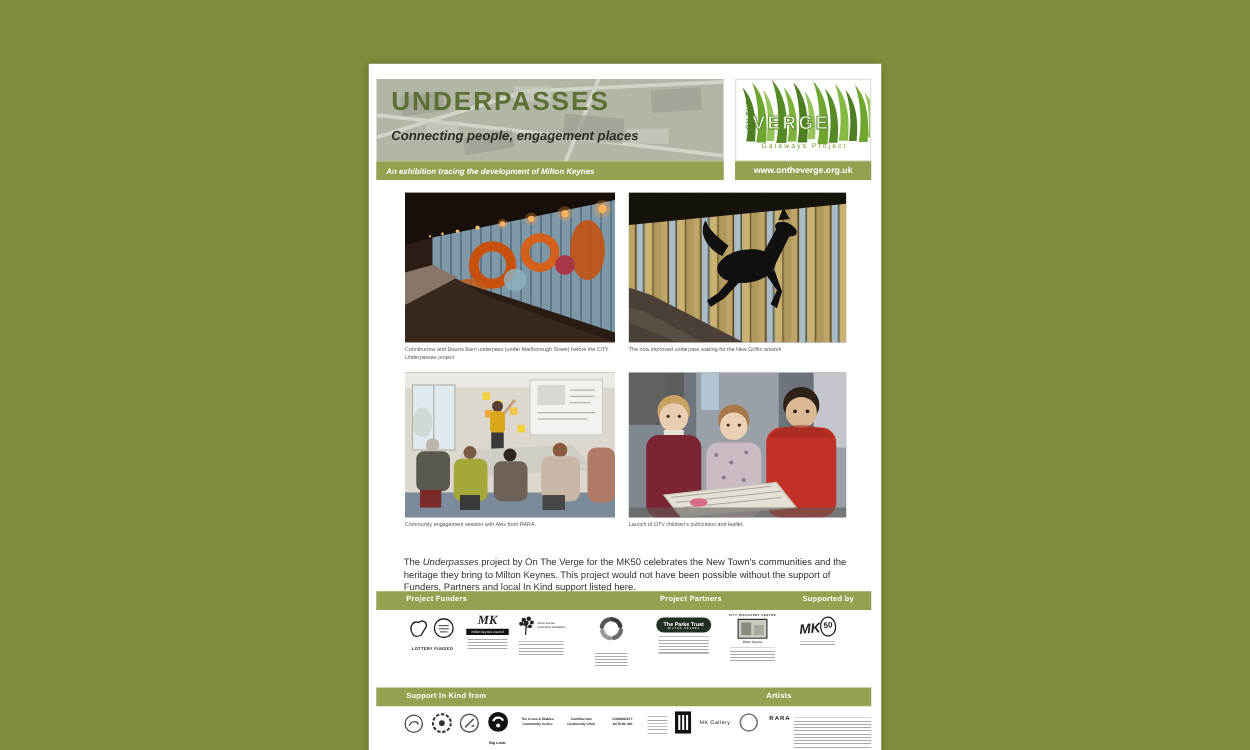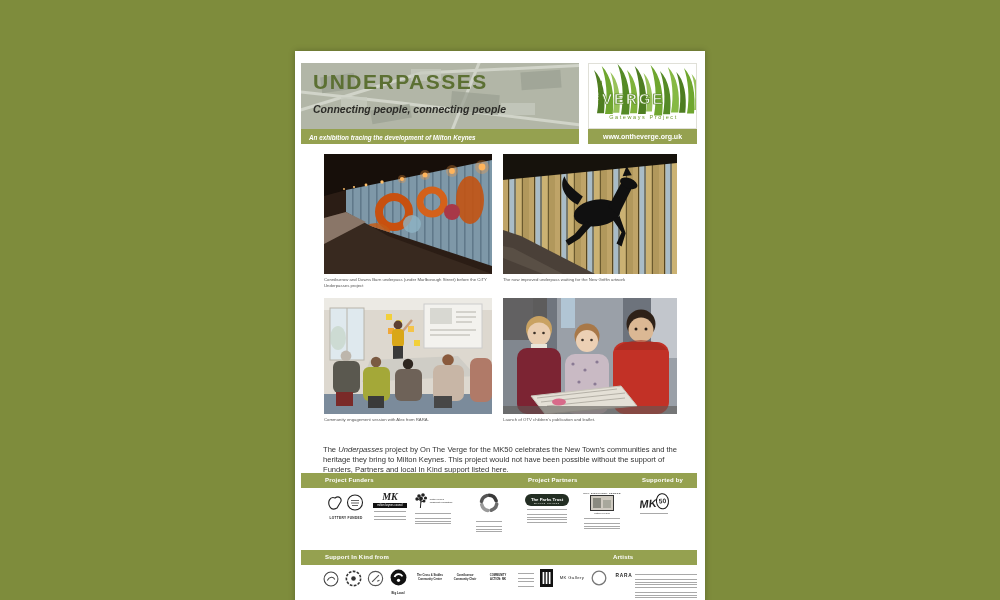--- a/index.html
+++ b/index.html
@@ -82,21 +82,21 @@
           <rect x="220" y="8" width="40" height="18" transform="rotate(-4 240 17)"></rect>
           <rect x="70" y="44" width="40" height="14" transform="rotate(-10 90 51)"></rect>
         </g>
         <g fill="#c8ccc0" opacity=".7">
           <rect x="110" y="6" width="30" height="12"></rect>
           <rect x="40" y="34" width="26" height="10"></rect>
           <rect x="200" y="40" width="34" height="12"></rect>
         </g>
       </svg>
       <div class="hdr-title">UNDERPASSES</div>
-      <div class="hdr-sub">Connecting people, connecting people</div>
+      <div class="hdr-sub">Connecting people, engagement places</div>
     </div>
 
     <div class="logo-box">
       <svg viewBox="0 0 109 60">
         <defs>
           <path id="bl" d="M0,48 C3,30 1,12 -3,0 C6,10 9,28 7,48 Z"></path>
         </defs>
         <g>
           <use href="#bl" x="0" y="0" transform="translate(8,8) scale(1,0.9)" fill="#4e7d22"></use>
           <use href="#bl" transform="translate(16,4) scale(1.1,1)" fill="#6fa62f"></use>

